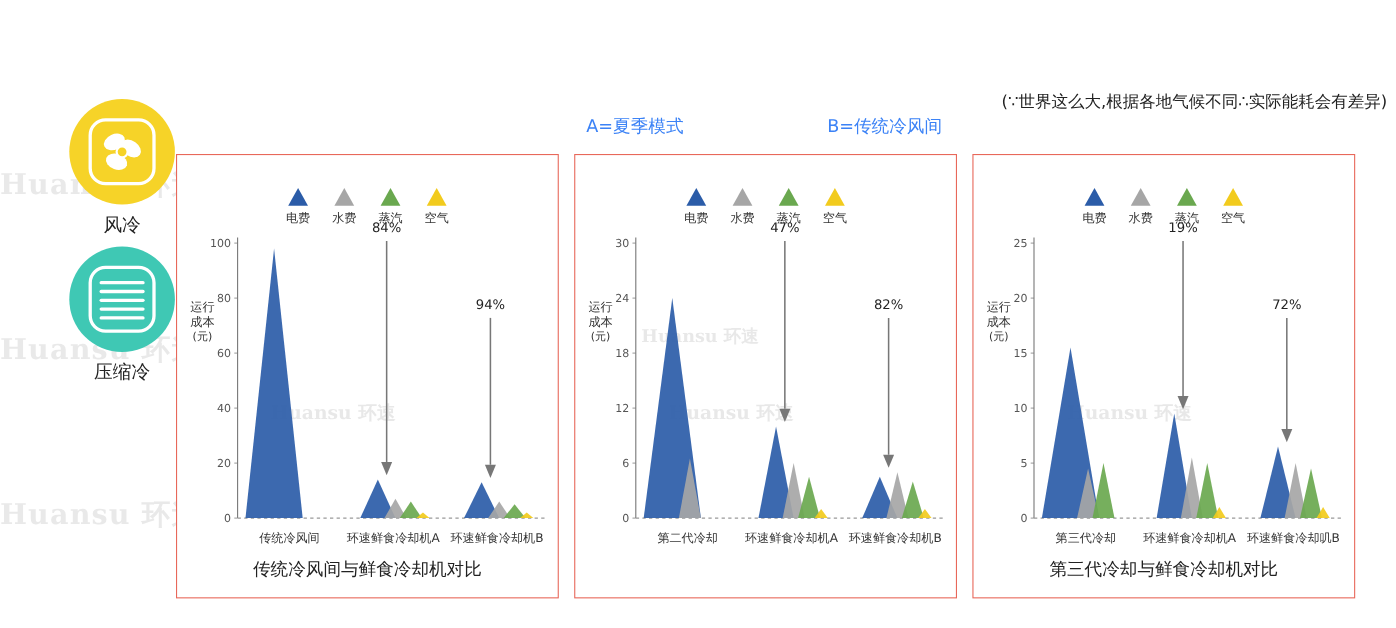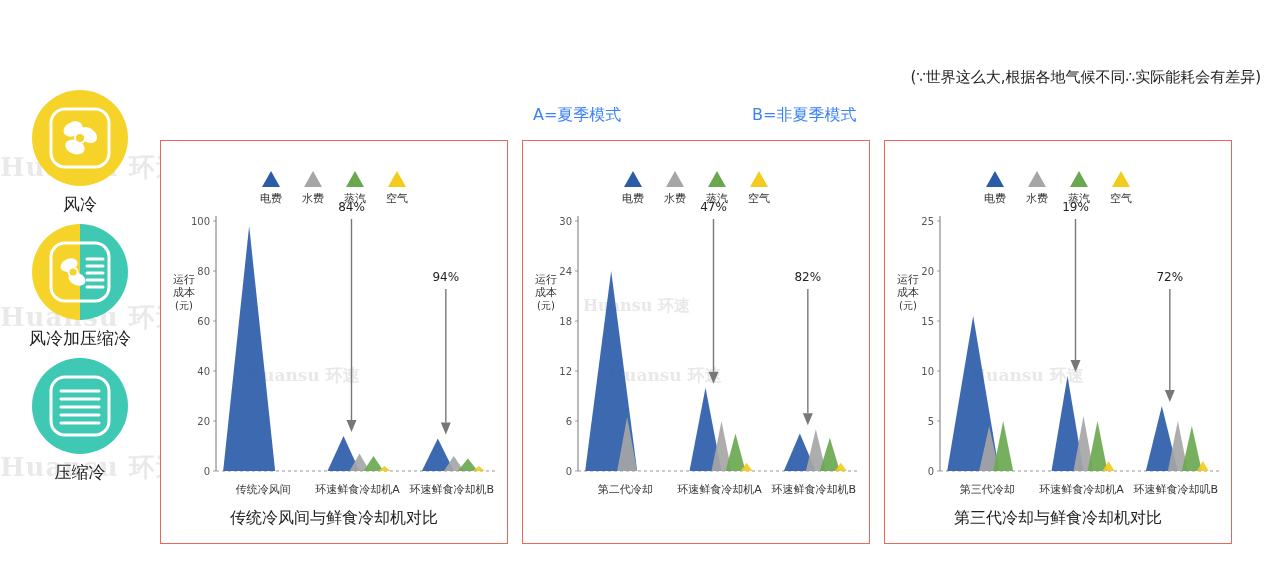--- a/index.html
+++ b/index.html
@@ -6,21 +6,21 @@
   body{
     width:1269px;height:571px;
     background:#ffffff;
     font-family:"DejaVu Sans","Liberation Sans",sans-serif;
     position:relative;
     overflow:hidden;
     color:#333;
   }
   .note{
     position:absolute;
-    right:8px; top:68px;
+    right:8px; top:83px;
     font-size:15px;
     color:#222;
     white-space:nowrap;
   }
   .mode-legend{
     position:absolute;
     top:105px;
     font-size:16px;
     color:#3b82f6;
   }
@@ -30,20 +30,21 @@
   
   .icon-col{
     position:absolute;
     left:0; top:90px;
     width:160px;
   }
   .icon-block{
     width:160px;
     text-align:center;
     margin-bottom:8px;
+    padding-left:31px;
   }
   .circle{
     width:96px;height:96px;
     border-radius:50%;
     margin:0 auto;
     position:relative;
     overflow:hidden;
   }
   .c-yellow{background:#f6d328;}
   .c-split{background:linear-gradient(90deg,#f6d328 0 50%,#3fc8b4 50% 100%);}
@@ -144,21 +145,21 @@
     font-family:"DejaVu Serif","Liberation Serif",serif;
     font-weight:bold;
     fill:rgba(130,130,130,0.18);
   }
 </style>
 </head>
 <body>
 
 <div class="note">(∵世界这么大,根据各地气候不同∴实际能耗会有差异)</div>
 <div class="mode-legend mode-a">A=夏季模式</div>
-<div class="mode-legend mode-b">B=非夏季模式</div>
+<div class="mode-legend mode-b">B=传统冷风间</div>
 
 <div class="watermark wm-left">Huansu 环速</div>
 <div class="watermark wm-left2">Huansu 环速</div>
 <div class="watermark wm-left3">Huansu 环速</div>
 
 <div class="icon-col">
 
   <div class="icon-block">
     <div class="circle c-yellow">
       <svg class="glyph" viewBox="0 0 66 66">
@@ -167,40 +168,20 @@
           <ellipse cx="26" cy="24" rx="10" ry="7" transform="rotate(-25 26 24)"></ellipse>
           <ellipse cx="41" cy="30" rx="10" ry="7" transform="rotate(35 41 30)"></ellipse>
           <ellipse cx="28" cy="42" rx="10" ry="7" transform="rotate(20 28 42)"></ellipse>
           <circle cx="33" cy="33" r="5" fill="#f6d328" stroke="#fff" stroke-width="2"></circle>
         </g>
       </svg>
     </div>
     <div class="icon-caption">风冷</div>
   </div>
 
-  <div class="icon-block">
-    <div class="circle c-split">
-      <svg class="glyph" viewBox="0 0 66 66">
-        <rect x="4" y="4" width="58" height="58" rx="14" fill="none" stroke="#fff" stroke-width="3"></rect>
-        <g fill="#fff">
-          <ellipse cx="22" cy="26" rx="9" ry="6" transform="rotate(-25 22 26)"></ellipse>
-          <ellipse cx="30" cy="40" rx="9" ry="6" transform="rotate(25 30 40)"></ellipse>
-          <circle cx="26" cy="33" r="4.5" fill="#f6d328" stroke="#fff" stroke-width="2"></circle>
-        </g>
-        <g stroke="#fff" stroke-width="3" stroke-linecap="round">
-          <line x1="40" y1="20" x2="56" y2="20"></line>
-          <line x1="40" y1="27" x2="56" y2="27"></line>
-          <line x1="40" y1="34" x2="56" y2="34"></line>
-          <line x1="40" y1="41" x2="56" y2="41"></line>
-          <line x1="40" y1="48" x2="56" y2="48"></line>
-        </g>
-      </svg>
-    </div>
-    <div class="icon-caption">风冷加压缩冷</div>
-  </div>
 
   <div class="icon-block">
     <div class="circle c-teal">
       <svg class="glyph" viewBox="0 0 66 66">
         <rect x="4" y="4" width="58" height="58" rx="14" fill="none" stroke="#fff" stroke-width="3"></rect>
         <g stroke="#fff" stroke-width="3" stroke-linecap="round">
           <line x1="14" y1="18" x2="52" y2="18"></line>
           <line x1="14" y1="26" x2="52" y2="26"></line>
           <line x1="14" y1="34" x2="52" y2="34"></line>
           <line x1="14" y1="42" x2="52" y2="42"></line>

